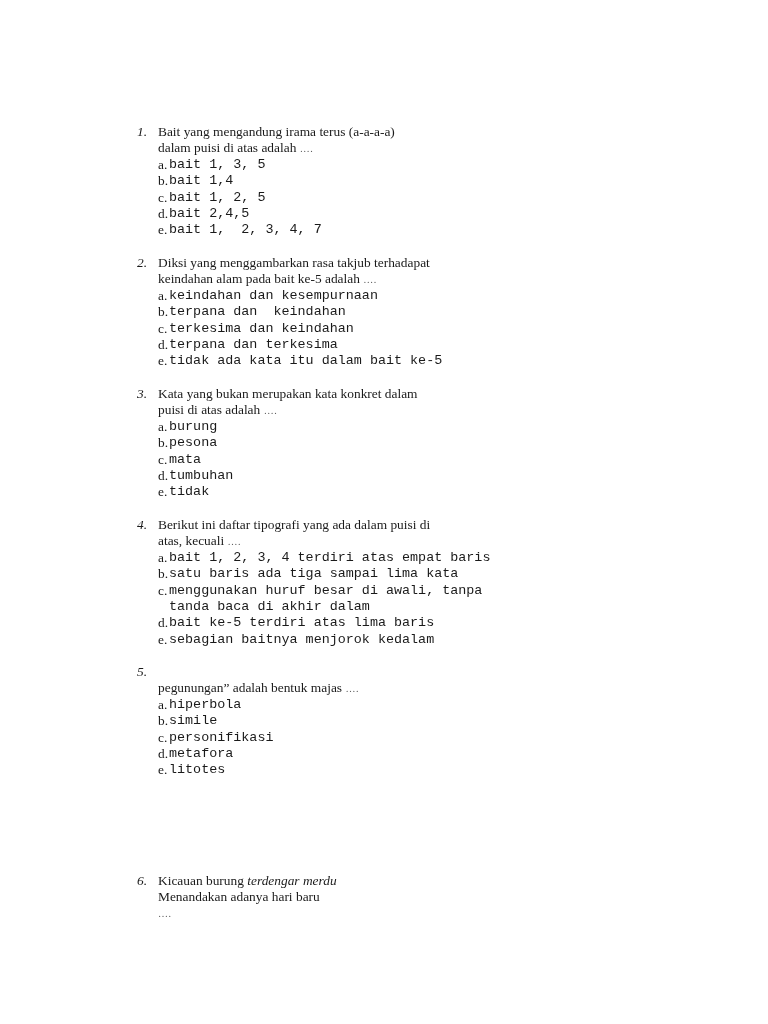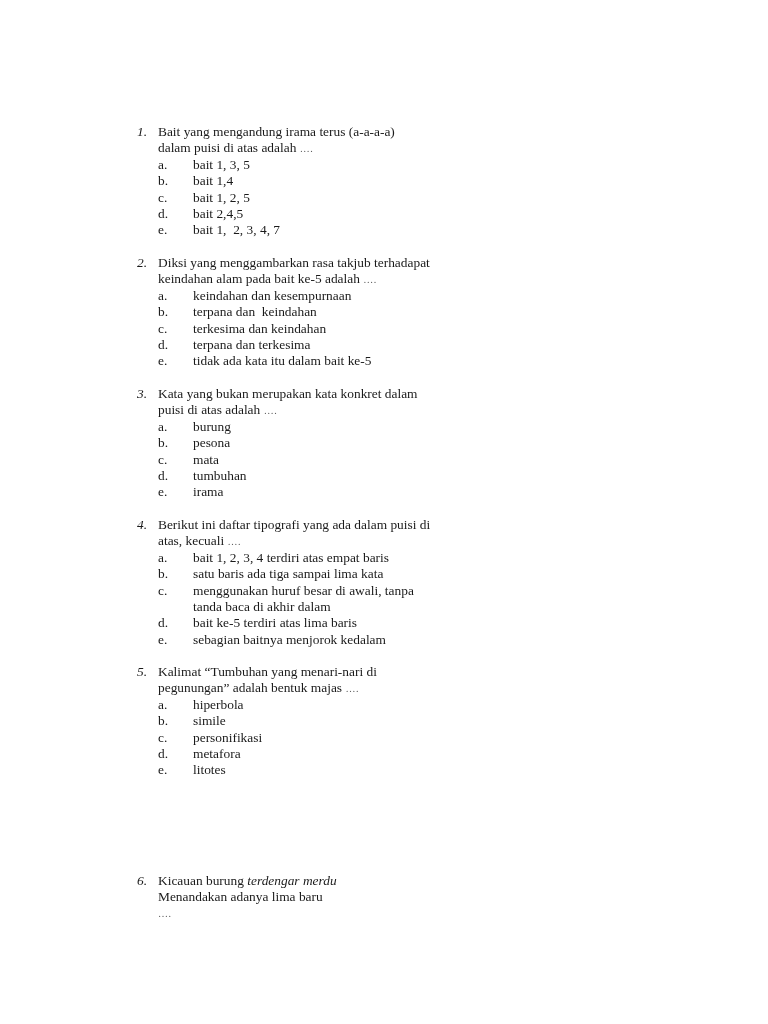--- a/index.html
+++ b/index.html
@@ -46,22 +46,23 @@
       left: 21px;
       top: 0;
     }
     .opt-letter {
       position: absolute;
       left: 21px;
       top: 0;
     }
     .opt-text {
       position: absolute;
-      left: 56px;
-      top: 0;
+      left: 32px;
+      top: 0;
+      font-family: Liberation Mono, monospace;
     }
     .dots {
       font-size: 10px;
       letter-spacing: 0.5px;
       color: #555;
     }
     .italic {
       font-style: italic;
     }
   </style>
@@ -149,21 +150,21 @@
     <div class="line">
       <span class="opt-letter">c.</span>
       <span class="opt-text">mata</span>
     </div>
     <div class="line">
       <span class="opt-letter">d.</span>
       <span class="opt-text">tumbuhan</span>
     </div>
     <div class="line">
       <span class="opt-letter">e.</span>
-      <span class="opt-text">irama</span>
+      <span class="opt-text">tidak</span>
     </div>
   </div>
 
   <div class="question" style="top:517px;">
     <div class="line">
       <span class="qnum">4.</span>
       <span class="qtext">Berikut ini daftar tipografi yang ada dalam puisi di</span>
     </div>
     <div class="line">
       <span class="qtext"><span>atas, kecuali</span> <span class="dots">….</span></span>
@@ -189,21 +190,20 @@
     </div>
     <div class="line">
       <span class="opt-letter">e.</span>
       <span class="opt-text">sebagian baitnya menjorok kedalam</span>
     </div>
   </div>
 
   <div class="question" style="top:664px;">
     <div class="line">
       <span class="qnum">5.</span>
-      <span class="qtext">Kalimat “Tumbuhan yang menari-nari di</span>
     </div>
     <div class="line">
       <span class="qtext"><span>pegunungan” adalah bentuk majas</span> <span class="dots">….</span></span>
     </div>
     <div class="line">
       <span class="opt-letter">a.</span>
       <span class="opt-text">hiperbola</span>
     </div>
     <div class="line">
       <span class="opt-letter">b.</span>
@@ -222,20 +222,20 @@
       <span class="opt-text">litotes</span>
     </div>
   </div>
 
   <div class="question" style="top:873px;">
     <div class="line">
       <span class="qnum">6.</span>
       <span class="qtext"><span style="white-space:pre;">Kicauan burung </span><span class="italic">terdengar merdu</span></span>
     </div>
     <div class="line">
-      <span class="qtext">Menandakan adanya lima baru</span>
+      <span class="qtext">Menandakan adanya hari baru</span>
     </div>
     <div class="line">
       <span class="qtext dots">….</span>
     </div>
   </div>
 
 </div>
 
 </body></html>

